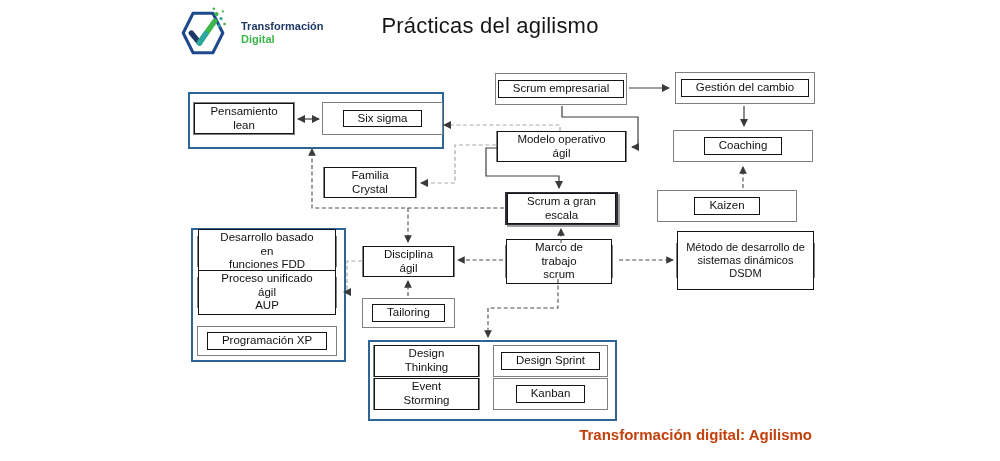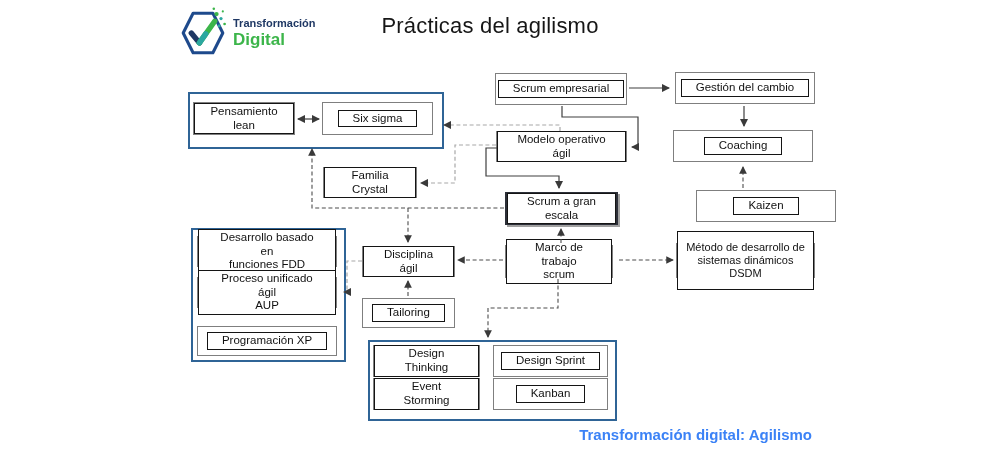--- a/index.html
+++ b/index.html
@@ -2,34 +2,34 @@
 <html><head>
 <meta charset="utf-8">
 <style>
   html,body{margin:0;padding:0;background:#fff;}
   .stage{position:relative;width:1000px;height:461px;background:#ffffff;
          font-family:"Liberation Sans",sans-serif;overflow:hidden;}
 
   .title{position:absolute;left:330px;top:13px;width:320px;text-align:center;
          font-size:22px;color:#161616;letter-spacing:.2px;}
 
-  .logo{position:absolute;left:176px;top:4px;display:flex;align-items:center;gap:3px;}
+  .logo{position:absolute;left:176px;top:4px;display:flex;align-items:center;gap:11px;}
   .logo-text{line-height:1.15;}
   .logo-text .l1{font-size:11px;font-weight:bold;color:#1f3864;}
-  .logo-text .l2{font-size:17px;font-weight:bold;color:#3cb54a;}
+  .logo-text .l2{font-size:11px;font-weight:bold;color:#3cb54a;}
 
   .container{position:absolute;border:2px solid #2f6496;background:transparent;}
 
   .gbox{position:absolute;border:1px solid #7f7f7f;background:#fff;
         display:flex;align-items:center;justify-content:center;box-sizing:border-box;}
   .lbl{border:1px solid #141414;background:#fff;padding:1px 14px;
        font-size:11.5px;line-height:1.2;color:#111;text-align:center;white-space:pre-line;}
   .gbox.hl{background:#444ccc;border:2px solid #2c2f38;box-shadow:2px 2px 0 #a0a0a0;}
 
-  .footer{position:absolute;right:188px;top:426px;font-size:15px;font-weight:bold;color:#3b82f6;}
+  .footer{position:absolute;right:188px;top:426px;font-size:15px;font-weight:bold;color:#c2410c;}
 
   svg.wires{position:absolute;left:0;top:0;pointer-events:none;}
   .solid{stroke:#3f3f3f;stroke-width:1.2;fill:none;}
   .dash-dark{stroke:#4d4d4d;stroke-width:1.1;fill:none;stroke-dasharray:4 2.6;}
   .dash-light{stroke:#a8a8a8;stroke-width:1.2;fill:none;stroke-dasharray:4 2.6;}
 </style>
 </head>
 <body>
 
 <div class="stage">
@@ -55,36 +55,36 @@
 
   <div class="title">Prácticas del agilismo</div>
 
   <div class="container" style="left:188px;top:92px;width:252px;height:53px"></div>
   <div class="container" style="left:191px;top:228px;width:151px;height:130px"></div>
   <div class="container" style="left:368px;top:340px;width:245px;height:77px"></div>
 
   <div class="gbox" style="left:193px;top:102px;width:102px;height:33px">
       <span class="lbl">Pensamiento lean</span>
     </div>
-  <div class="gbox" style="left:322px;top:102px;width:111px;height:33px">
+  <div class="gbox" style="left:322px;top:102px;width:121px;height:33px">
       <span class="lbl">Six sigma</span>
     </div>
   <div class="gbox" style="left:495px;top:73px;width:132px;height:32px">
       <span class="lbl">Scrum empresarial</span>
     </div>
   <div class="gbox" style="left:675px;top:72px;width:140px;height:32px">
       <span class="lbl">Gestión del cambio</span>
     </div>
   <div class="gbox" style="left:496px;top:131px;width:131px;height:31px">
       <span class="lbl">Modelo operativo ágil</span>
     </div>
   <div class="gbox" style="left:673px;top:130px;width:140px;height:32px">
       <span class="lbl">Coaching</span>
     </div>
-  <div class="gbox" style="left:696px;top:190px;width:140px;height:32px">
+  <div class="gbox" style="left:657px;top:190px;width:140px;height:32px">
       <span class="lbl">Kaizen</span>
     </div>
   <div class="gbox" style="left:323px;top:167px;width:94px;height:31px">
       <span class="lbl">Familia Crystal</span>
     </div>
   <div class="gbox hl" style="left:505px;top:192px;width:113px;height:33px">
       <span class="lbl">Scrum a gran escala</span>
     </div>
   <div class="gbox" style="left:362px;top:246px;width:93px;height:31px">
       <span class="lbl">Disciplina ágil</span>

